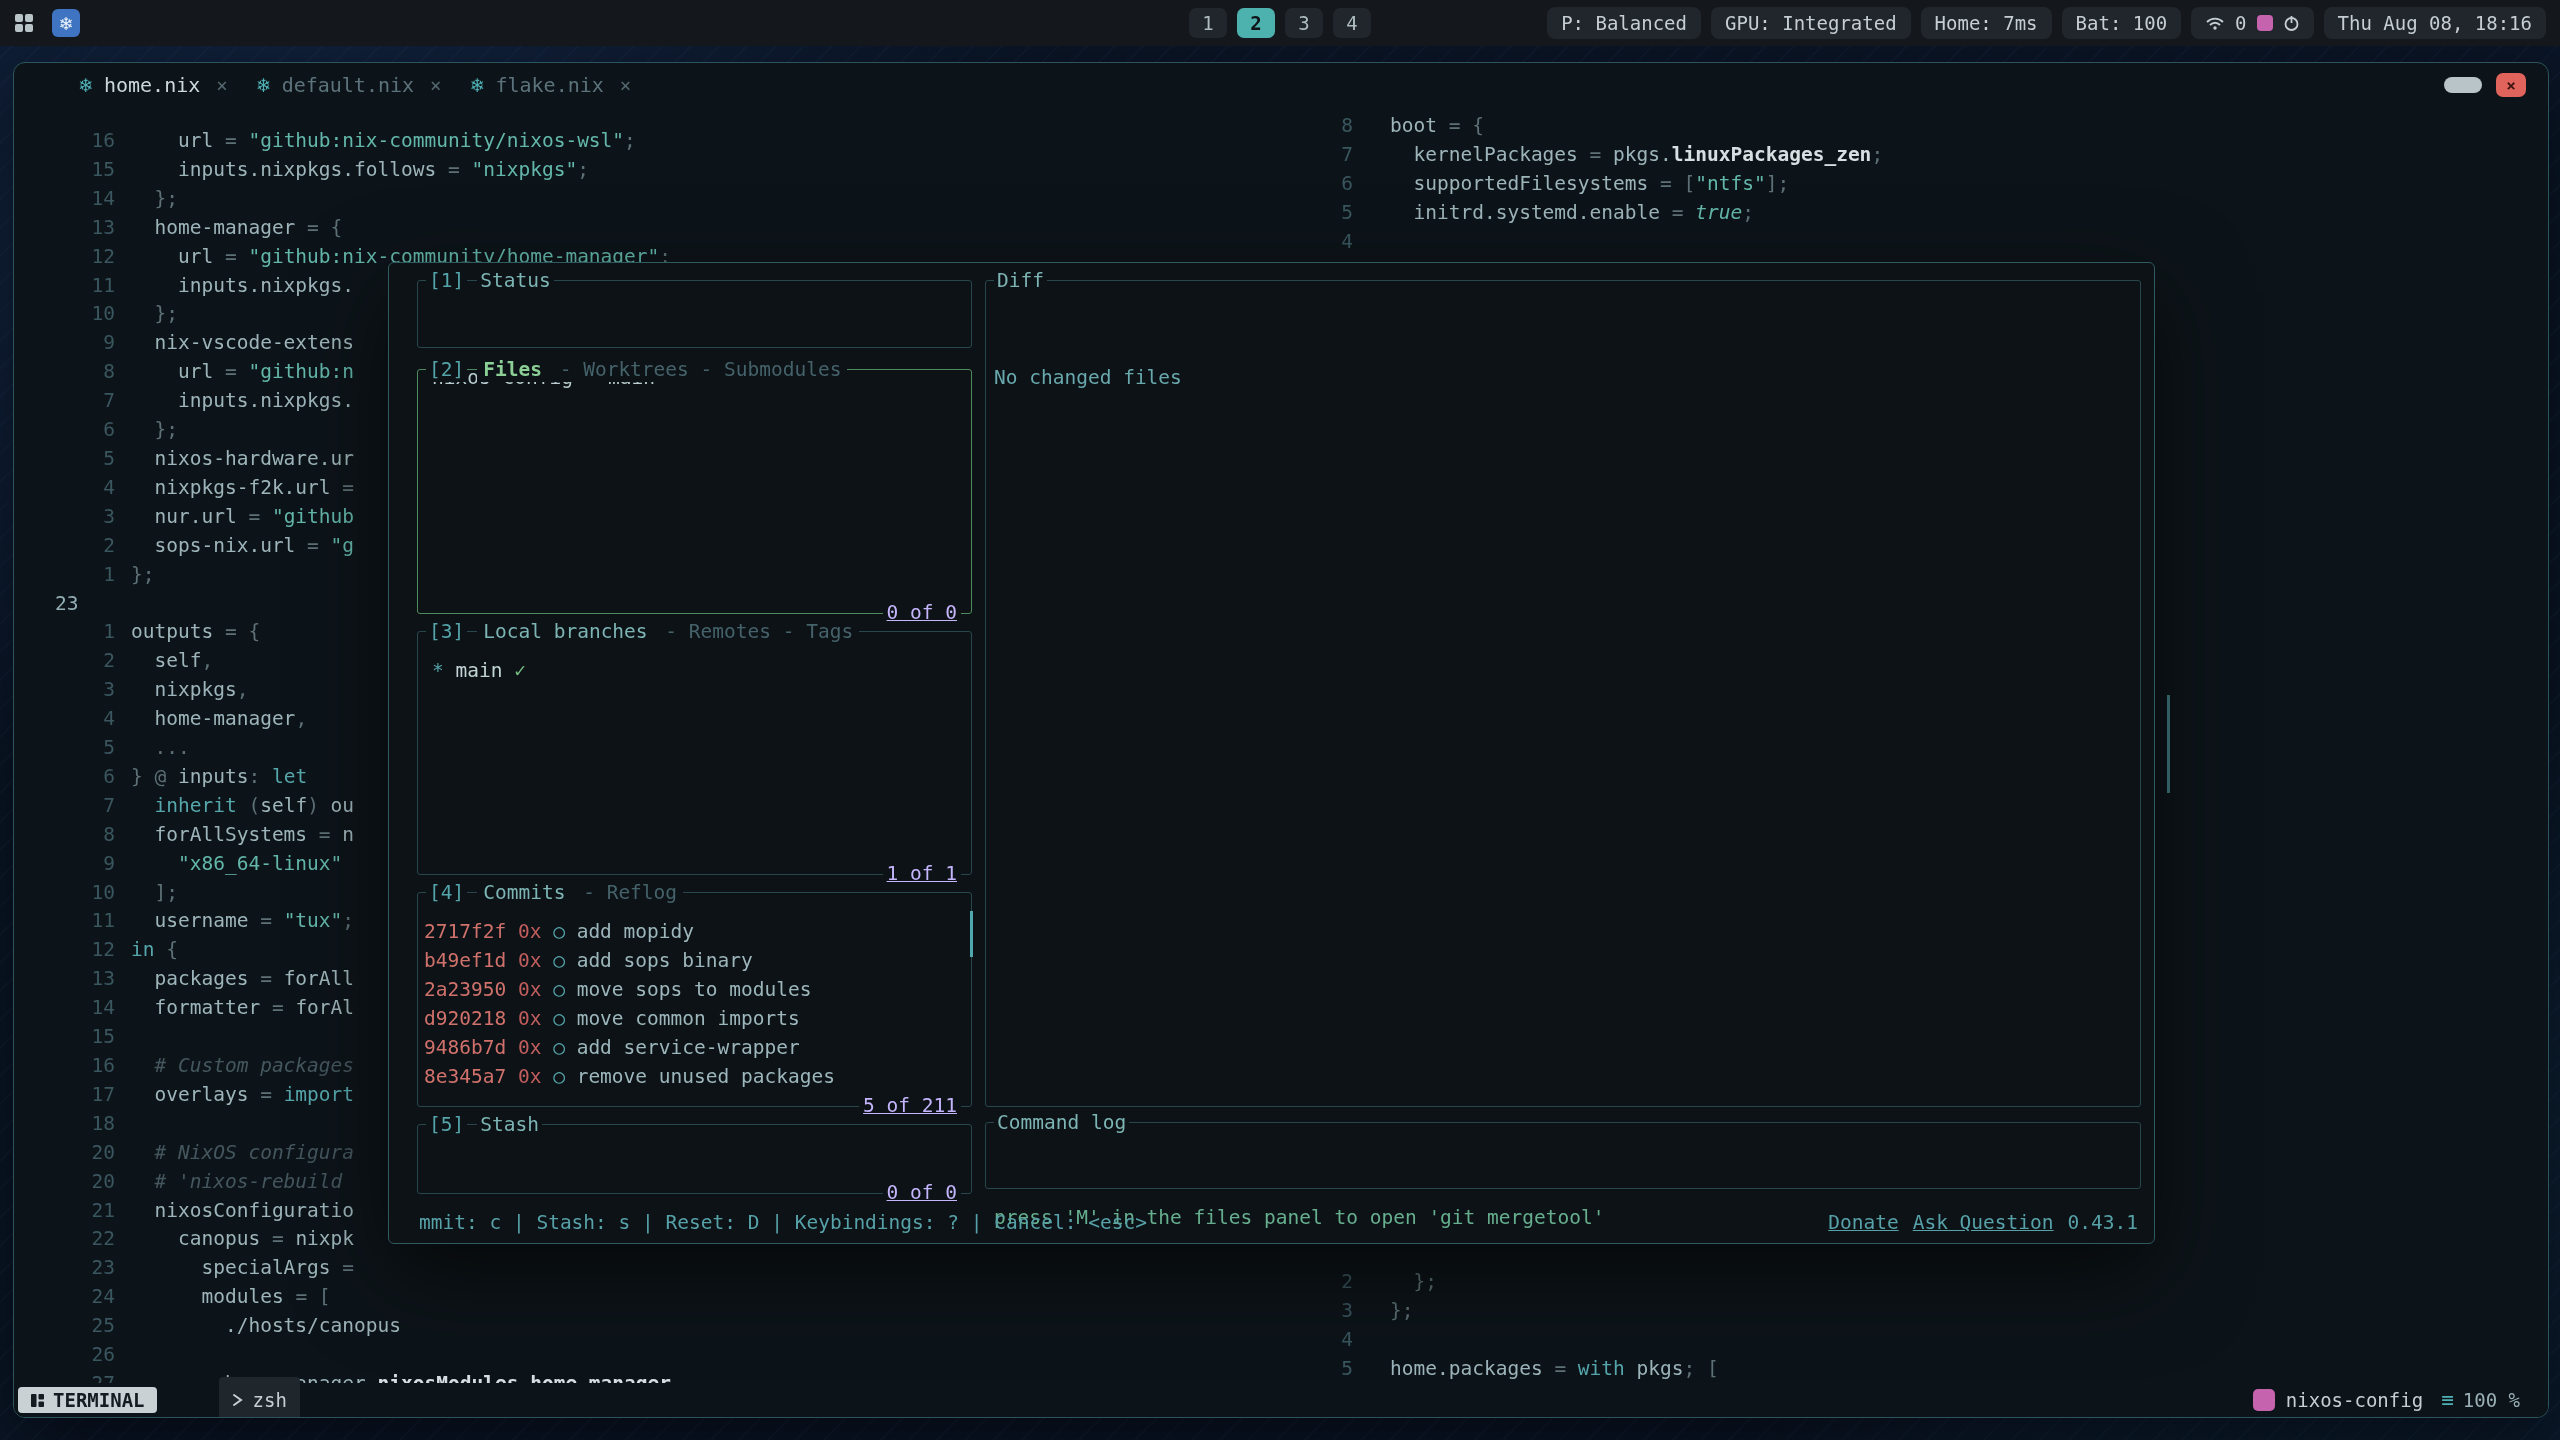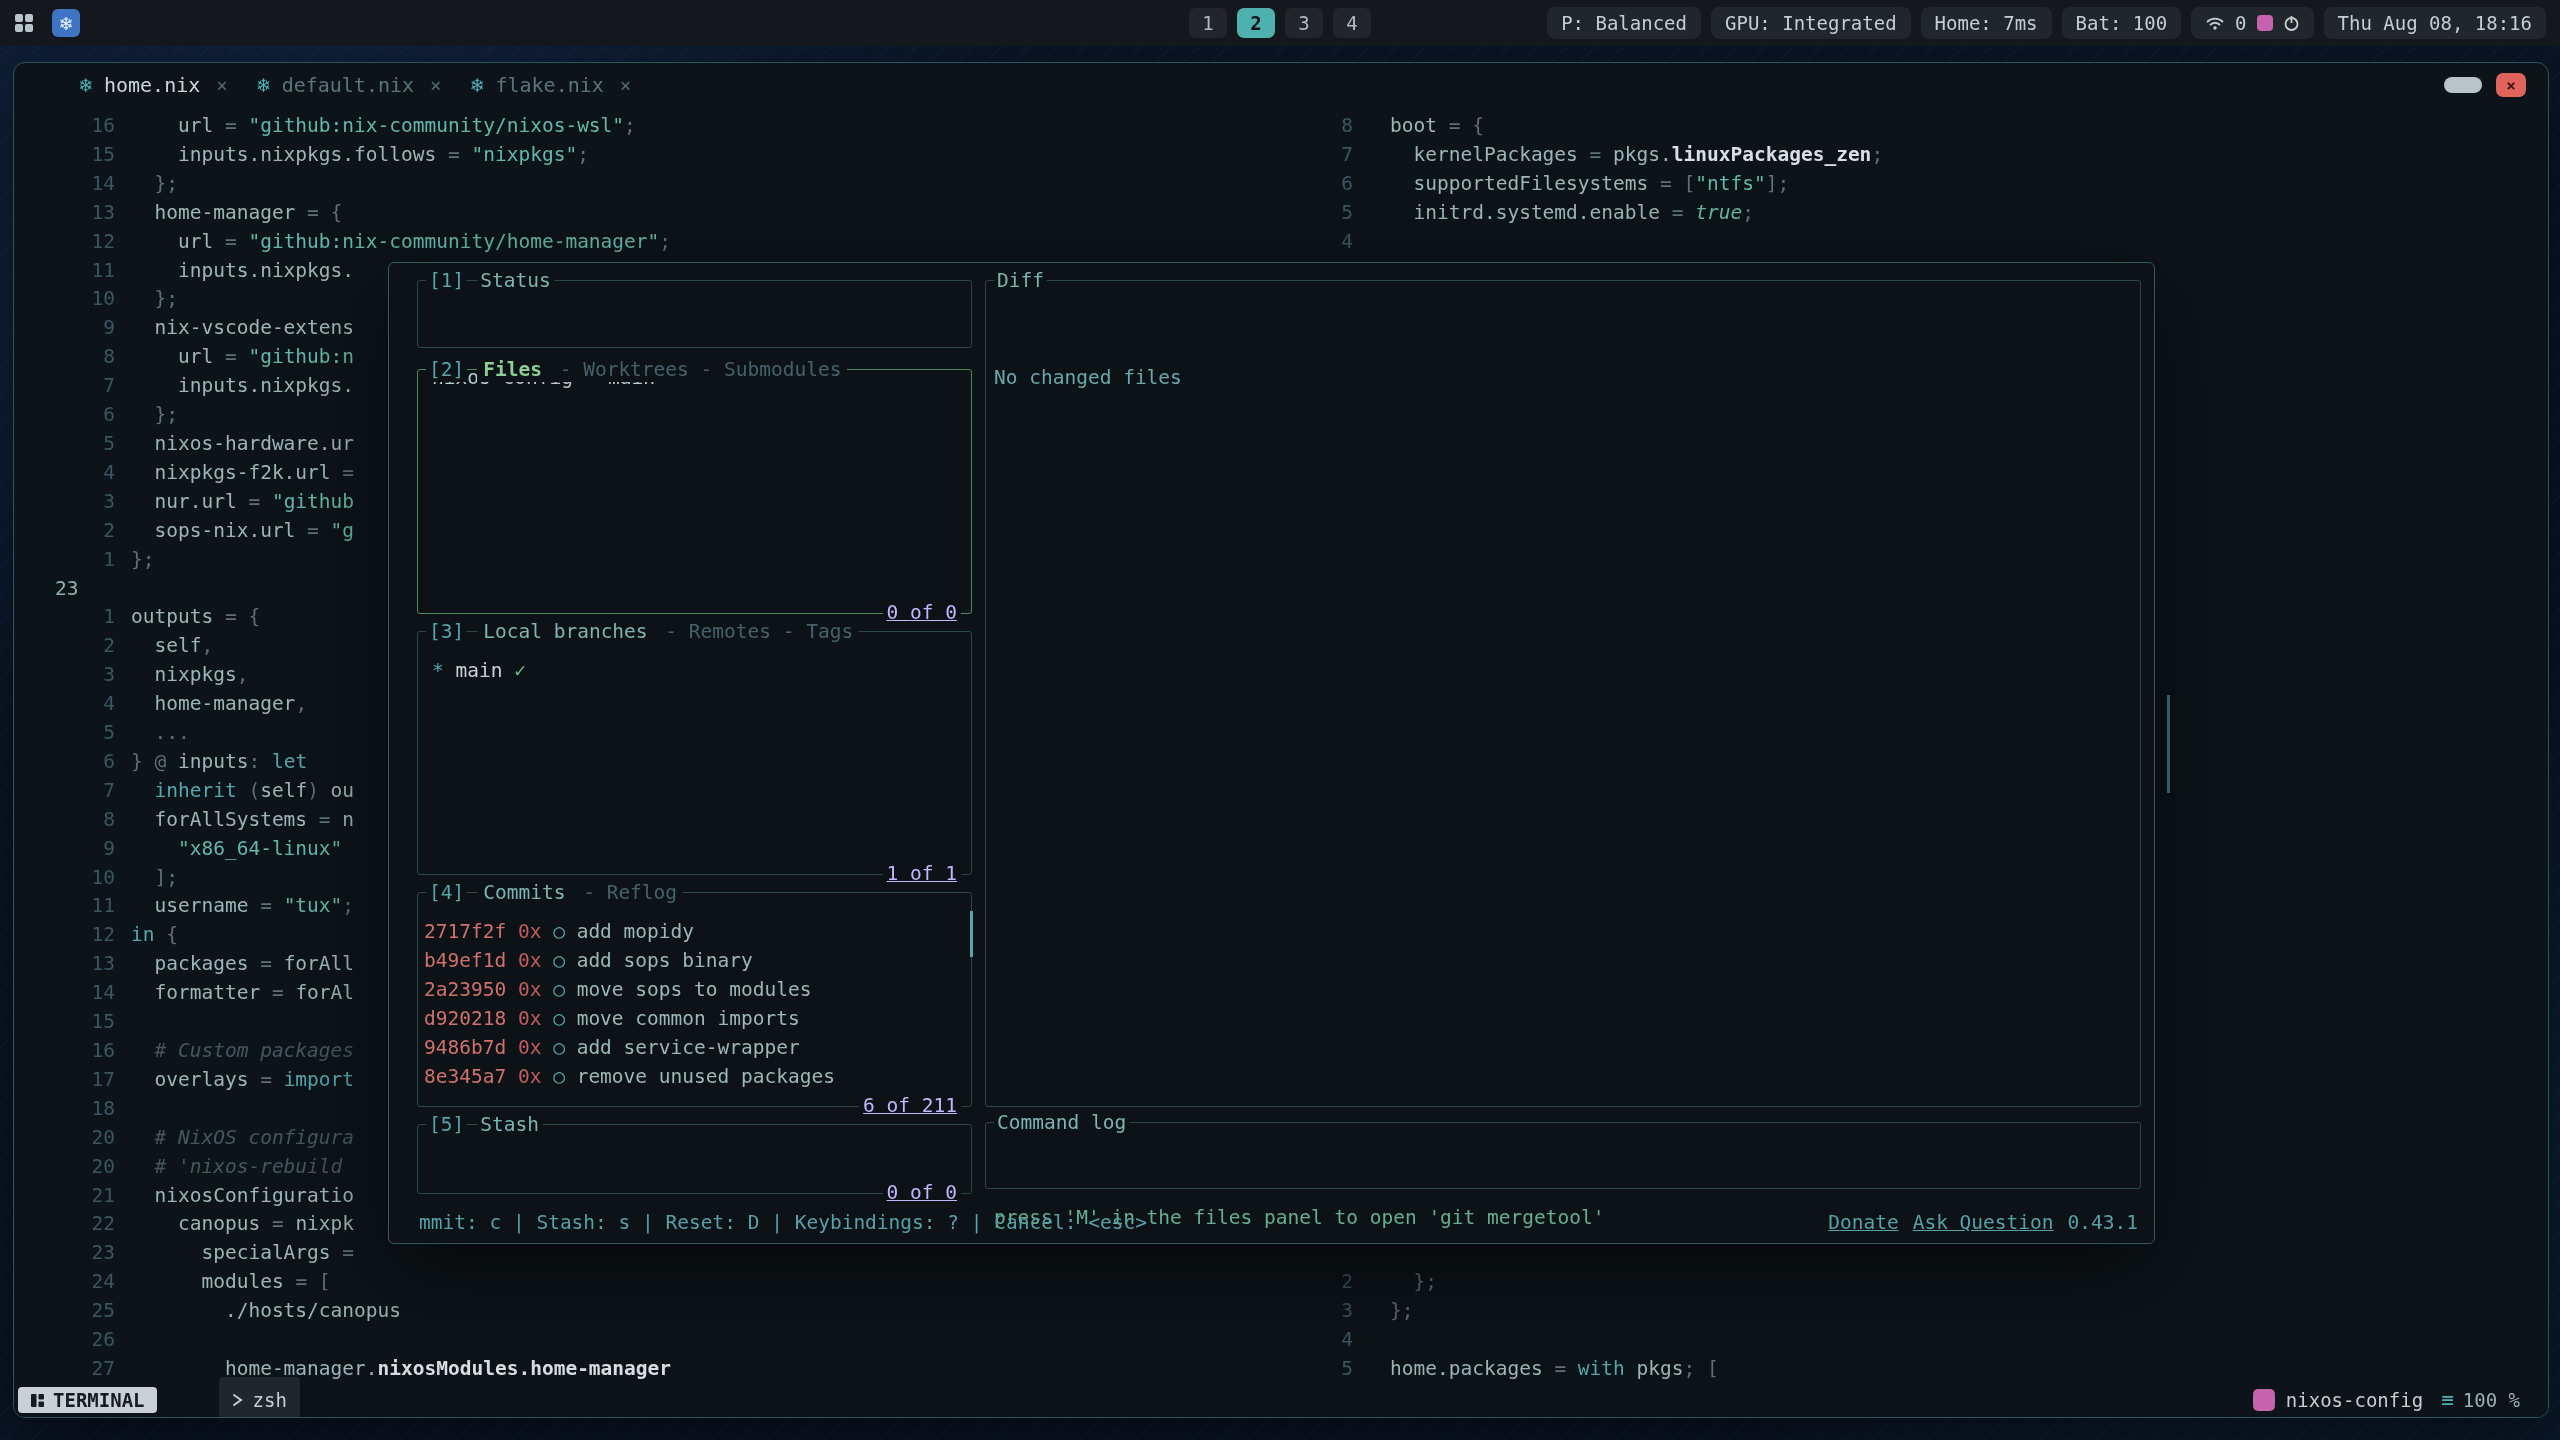--- a/index.html
+++ b/index.html
@@ -46,21 +46,21 @@
   .win-controls{position:absolute;right:22px;top:50%;transform:translateY(-50%);
     display:flex;gap:14px;align-items:center;}
   .ctrl-min{width:38px;height:16px;border-radius:8px;background:#b9c4c9;}
   .ctrl-close{width:30px;height:24px;border-radius:7px;background:#e0635c;color:#3c1512;
     display:flex;align-items:center;justify-content:center;font-size:16px;font-weight:bold;}
 
   
   .editor{position:absolute;top:44px;left:0;right:0;bottom:34px;
     font-size:19.5px;line-height:28.9px;overflow:hidden;}
   .pane{position:absolute;}
-  .pane-left{left:41px;top:5px;}
+  .pane-left{left:41px;top:20px;}
   .pane-rt{left:1280px;top:5px;}
   .pane-rb{left:1280px;top:1161px;}
   .crow{display:flex;white-space:pre;}
   .ln{width:60px;text-align:right;color:#3a565f;flex:none;}
   .ln.cur{text-align:left;color:#93aeb4;}
   .pane-rt .ln,.pane-rb .ln{width:59px;}
   .code{padding-left:16px;}
   .pane-rt .code,.pane-rb .code{padding-left:37px;}
   .t-id{color:#9db5ba}.t-pn{color:#5d7176}.t-st{color:#63b7aa}.t-kw{color:#55a7ac}
   .t-cm{color:#44565e;font-style:italic}.t-bd{color:#d6e0e3;font-weight:bold}
@@ -281,21 +281,21 @@
         <div class="lp-body"><div class="branch-row"><span class="b-star">* </span><span class="b-name">main </span><span class="b-check">✓</span></div></div>
         <div class="lp-count">1 of 1</div>
       </div>
 
       <div class="lpanel" style="left:28px;top:629px;width:555px;height:215px;">
         <div class="lp-title">
           <span class="lp-num">[4]</span><span><span class="lp-main">Commits</span><span class="lp-rest"> - Reflog</span></span>
         </div>
         <div class="lp-body tight"><div class="commit-row"><span class="c-hash">2717f2f </span><span class="c-auth">0x </span><span class="c-mark">○ </span><span class="c-msg">add mopidy</span></div><div class="commit-row"><span class="c-hash">b49ef1d </span><span class="c-auth">0x </span><span class="c-mark">○ </span><span class="c-msg">add sops binary</span></div><div class="commit-row"><span class="c-hash">2a23950 </span><span class="c-auth">0x </span><span class="c-mark">○ </span><span class="c-msg">move sops to modules</span></div><div class="commit-row"><span class="c-hash">d920218 </span><span class="c-auth">0x </span><span class="c-mark">○ </span><span class="c-msg">move common imports</span></div><div class="commit-row"><span class="c-hash">9486b7d </span><span class="c-auth">0x </span><span class="c-mark">○ </span><span class="c-msg">add service-wrapper</span></div><div class="commit-row"><span class="c-hash">8e345a7 </span><span class="c-auth">0x </span><span class="c-mark">○ </span><span class="c-msg">remove unused packages</span></div></div>
         <div class="commits-scroll"></div>
-        <div class="lp-count">6 of 211</div>
+        <div class="lp-count">5 of 211</div>
       </div>
 
       <div class="lpanel" style="left:28px;top:861px;width:555px;height:70px;">
         <div class="lp-title">
           <span class="lp-num">[5]</span><span class="lp-main">Stash</span>
         </div>
         <div class="lp-body"></div>
         <div class="lp-count">0 of 0</div>
       </div>
 

